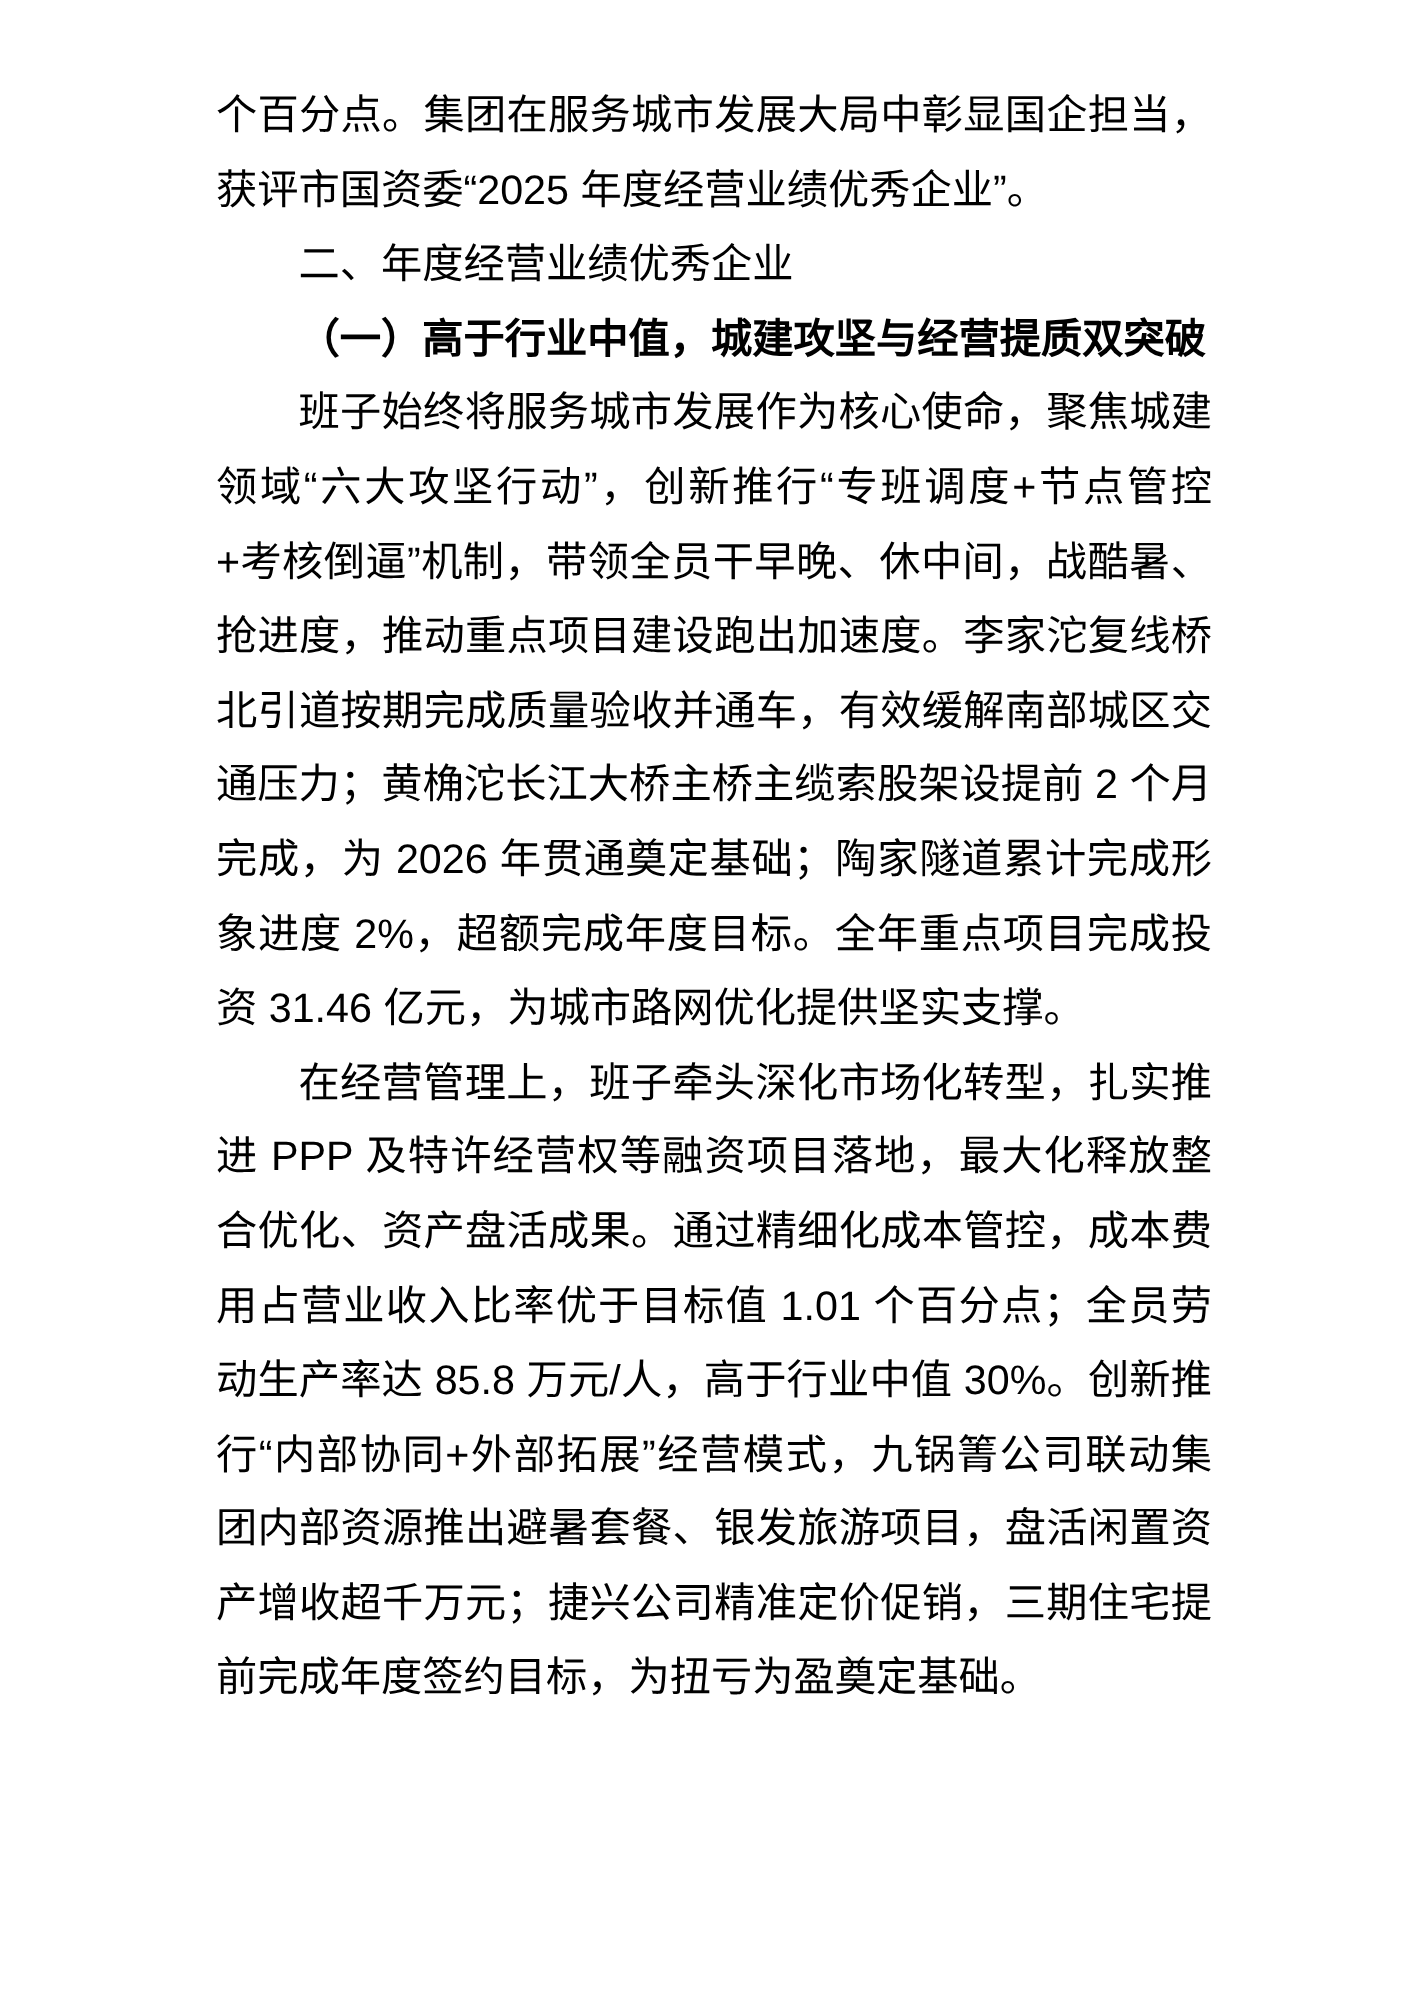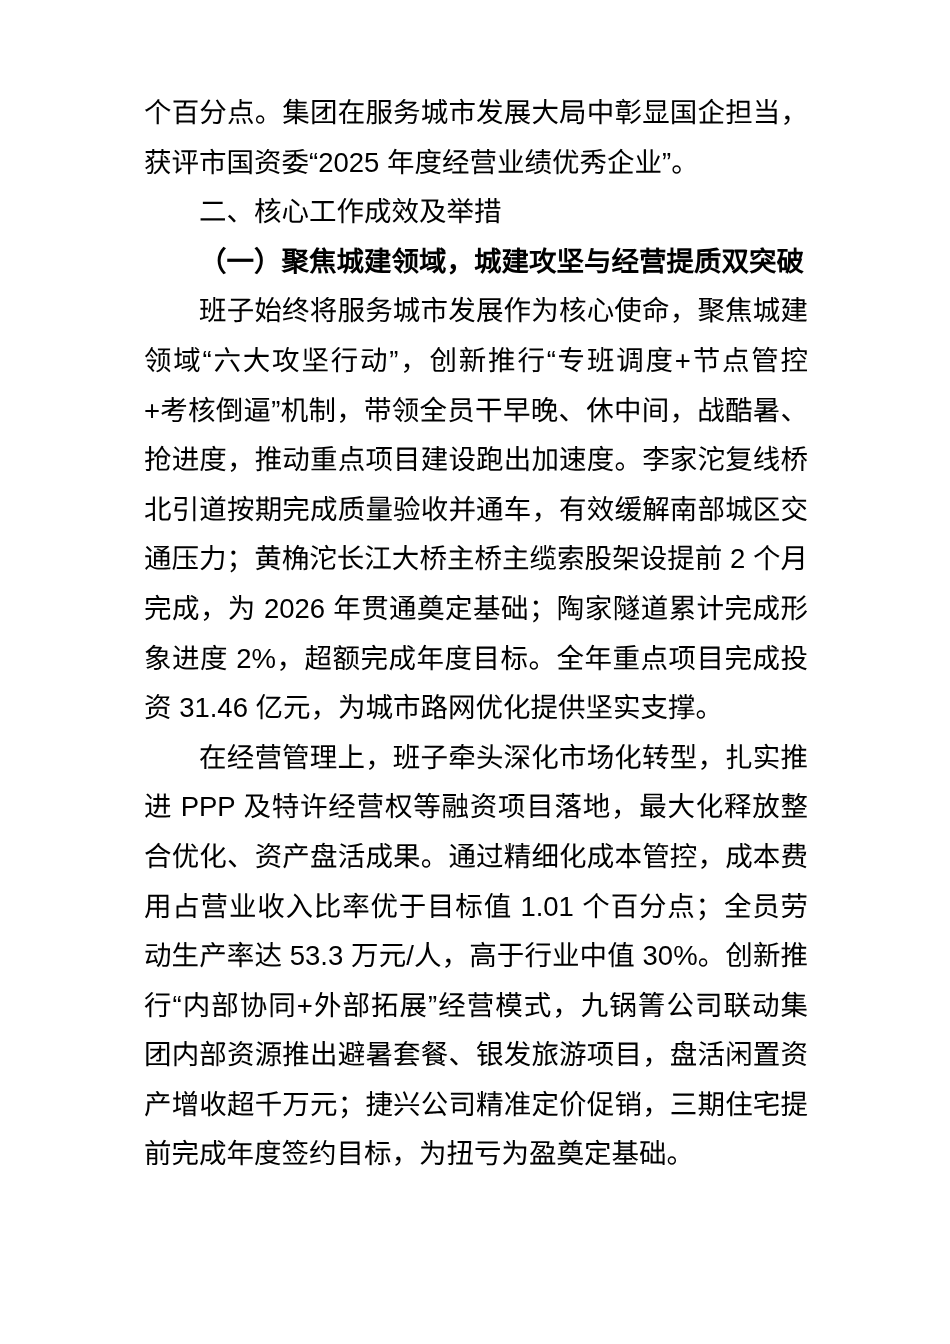--- a/index.html
+++ b/index.html
@@ -6,21 +6,21 @@
     margin: 0;
     padding: 0;
     background: #ffffff;
   }
   .doc-page {
     position: relative;
     box-sizing: border-box;
     width: 950px;
     height: 1344px;
     background: #ffffff;
-    padding: 88px 142px 0 144px;
+    padding: 52px 142px 0 144px;
     font-family: "Liberation Sans", sans-serif;
     font-size: 27.5px;
     line-height: 49.6px;
     color: #000000;
     text-align: justify;
     overflow: hidden;
   }
   .para {
     margin: 0;
     padding: 0;
@@ -36,20 +36,20 @@
   .para.heading-bold {
     font-weight: bold;
   }
 </style>
 </head>
 <body>
 
 <div class="doc-page">
   <p class="para no-indent">个百分点。集团在服务城市发展大局中彰显国企担当，获评市国资委“2025 年度经营业绩优秀企业”。</p>
 
-  <p class="para heading-regular">二、核心工作成效及举措</p>
+  <p class="para heading-regular">二、年度经营业绩优秀企业</p>
 
-  <p class="para heading-bold">（一）聚焦城建领域，城建攻坚与经营提质双突破</p>
+  <p class="para heading-bold">（一）高于行业中值，城建攻坚与经营提质双突破</p>
 
   <p class="para">班子始终将服务城市发展作为核心使命，聚焦城建领域“六大攻坚行动”，创新推行“专班调度+节点管控+考核倒逼”机制，带领全员干早晚、休中间，战酷暑、抢进度，推动重点项目建设跑出加速度。李家沱复线桥北引道按期完成质量验收并通车，有效缓解南部城区交通压力；黄桷沱长江大桥主桥主缆索股架设提前 2 个月完成，为 2026 年贯通奠定基础；陶家隧道累计完成形象进度 2%，超额完成年度目标。全年重点项目完成投资 31.46 亿元，为城市路网优化提供坚实支撑。</p>
 
-  <p class="para">在经营管理上，班子牵头深化市场化转型，扎实推进 PPP 及特许经营权等融资项目落地，最大化释放整合优化、资产盘活成果。通过精细化成本管控，成本费用占营业收入比率优于目标值 1.01 个百分点；全员劳动生产率达 53.3 万元/人，高于行业中值 30%。创新推行“内部协同+外部拓展”经营模式，九锅箐公司联动集团内部资源推出避暑套餐、银发旅游项目，盘活闲置资产增收超千万元；捷兴公司精准定价促销，三期住宅提前完成年度签约目标，为扭亏为盈奠定基础。</p>
+  <p class="para">在经营管理上，班子牵头深化市场化转型，扎实推进 PPP 及特许经营权等融资项目落地，最大化释放整合优化、资产盘活成果。通过精细化成本管控，成本费用占营业收入比率优于目标值 1.01 个百分点；全员劳动生产率达 85.8 万元/人，高于行业中值 30%。创新推行“内部协同+外部拓展”经营模式，九锅箐公司联动集团内部资源推出避暑套餐、银发旅游项目，盘活闲置资产增收超千万元；捷兴公司精准定价促销，三期住宅提前完成年度签约目标，为扭亏为盈奠定基础。</p>
 </div>
 
 </body></html>

